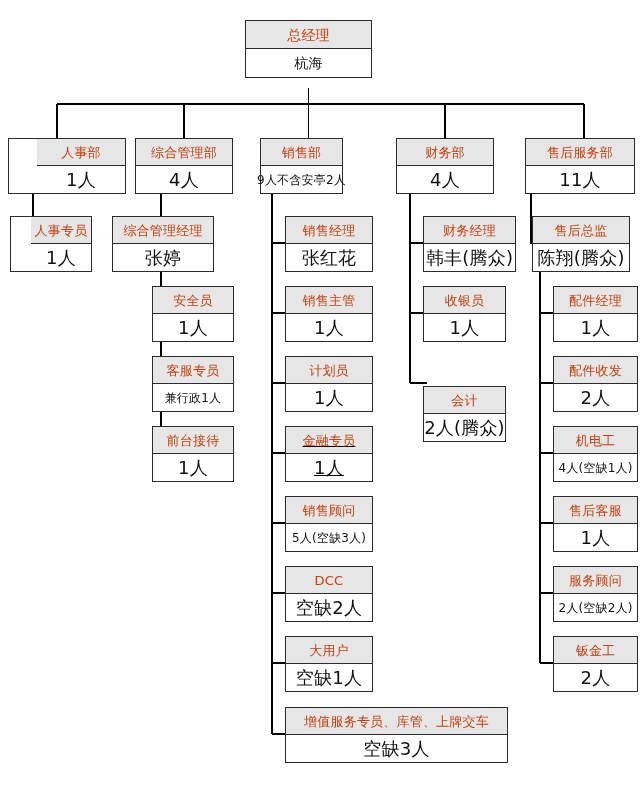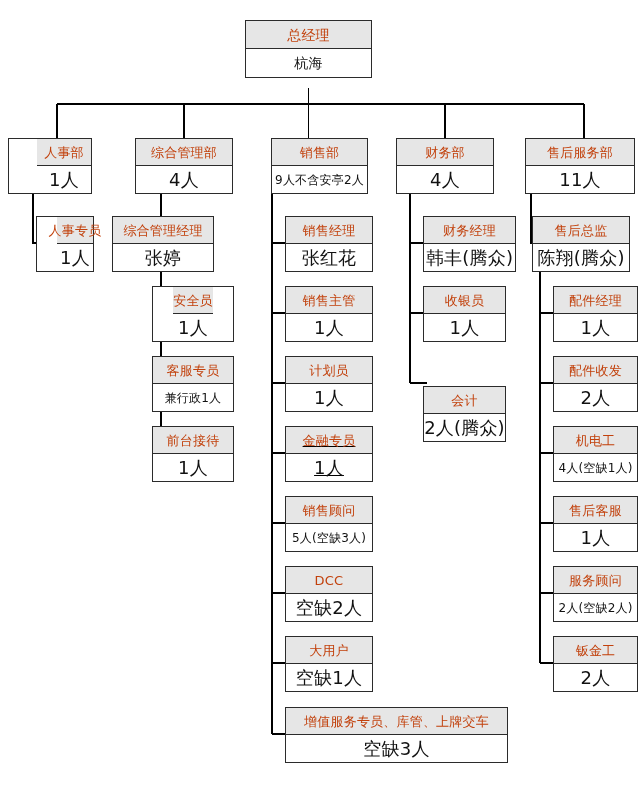--- a/index.html
+++ b/index.html
@@ -126,56 +126,56 @@
       <path d="M 540 593 L 558 593"></path>
       <path d="M 540 663 L 558 663"></path>
     </g>
   </svg>
 
   <div class="node root" style="left:245px; top:20px; width:127px;">
     <div class="node-title">总经理</div>
     <div class="node-value">杭海</div>
   </div>
 
-  <div class="node" style="left:8px; top:138px; width:84px;padding-left:28px;">
+  <div class="node" style="left:8px; top:138px; width:118px;padding-left:28px;">
     <div class="node-title">人事部</div>
     <div class="node-value">1人</div>
   </div>
 
   <div class="node" style="left:135px; top:138px; width:98px;">
     <div class="node-title">综合管理部</div>
     <div class="node-value">4人</div>
   </div>
 
-  <div class="node small-text" style="left:271px; top:138px; width:97px;">
+  <div class="node small-text" style="left:260px; top:138px; width:83px;">
     <div class="node-title">销售部</div>
     <div class="node-value">9人不含安亭2人</div>
   </div>
 
   <div class="node" style="left:396px; top:138px; width:98px;">
     <div class="node-title">财务部</div>
     <div class="node-value">4人</div>
   </div>
 
   <div class="node" style="left:525px; top:138px; width:110px;">
     <div class="node-title">售后服务部</div>
     <div class="node-value">11人</div>
   </div>
 
-  <div class="node" style="left:36px; top:216px; width:58px;padding-left:20px;">
+  <div class="node" style="left:10px; top:216px; width:82px;padding-left:20px;">
     <div class="node-title">人事专员</div>
     <div class="node-value">1人</div>
   </div>
 
   <div class="node" style="left:112px; top:216px; width:102px;">
     <div class="node-title">综合管理经理</div>
     <div class="node-value">张婷</div>
   </div>
 
-  <div class="node" style="left:152px; top:286px; width:82px;align-items:center;">
+  <div class="node" style="left:152px; top:286px; width:82px;">
     <div class="node-title">安全员</div>
     <div class="node-value">1人</div>
   </div>
 
   <div class="node small-text" style="left:152px; top:356px; width:82px;">
     <div class="node-title">客服专员</div>
     <div class="node-value">兼行政1人</div>
   </div>
 
   <div class="node" style="left:152px; top:426px; width:82px;justify-content:flex-end;">

